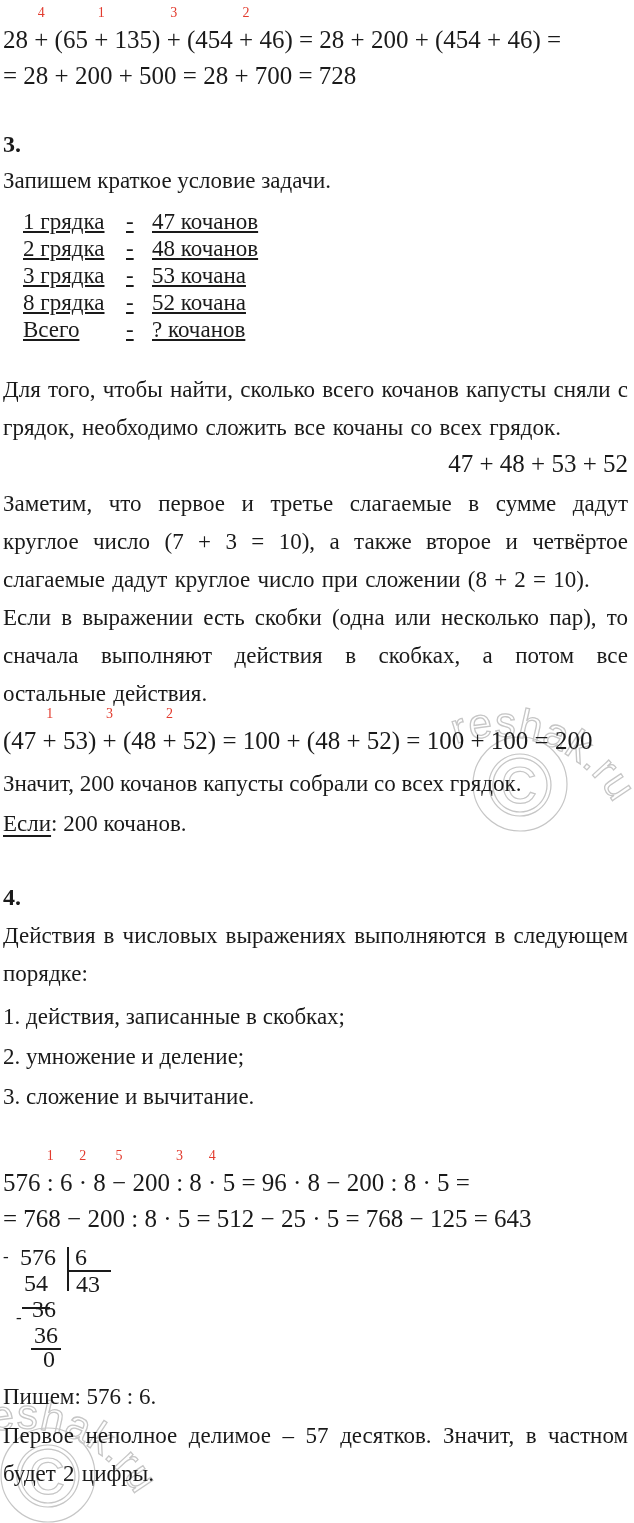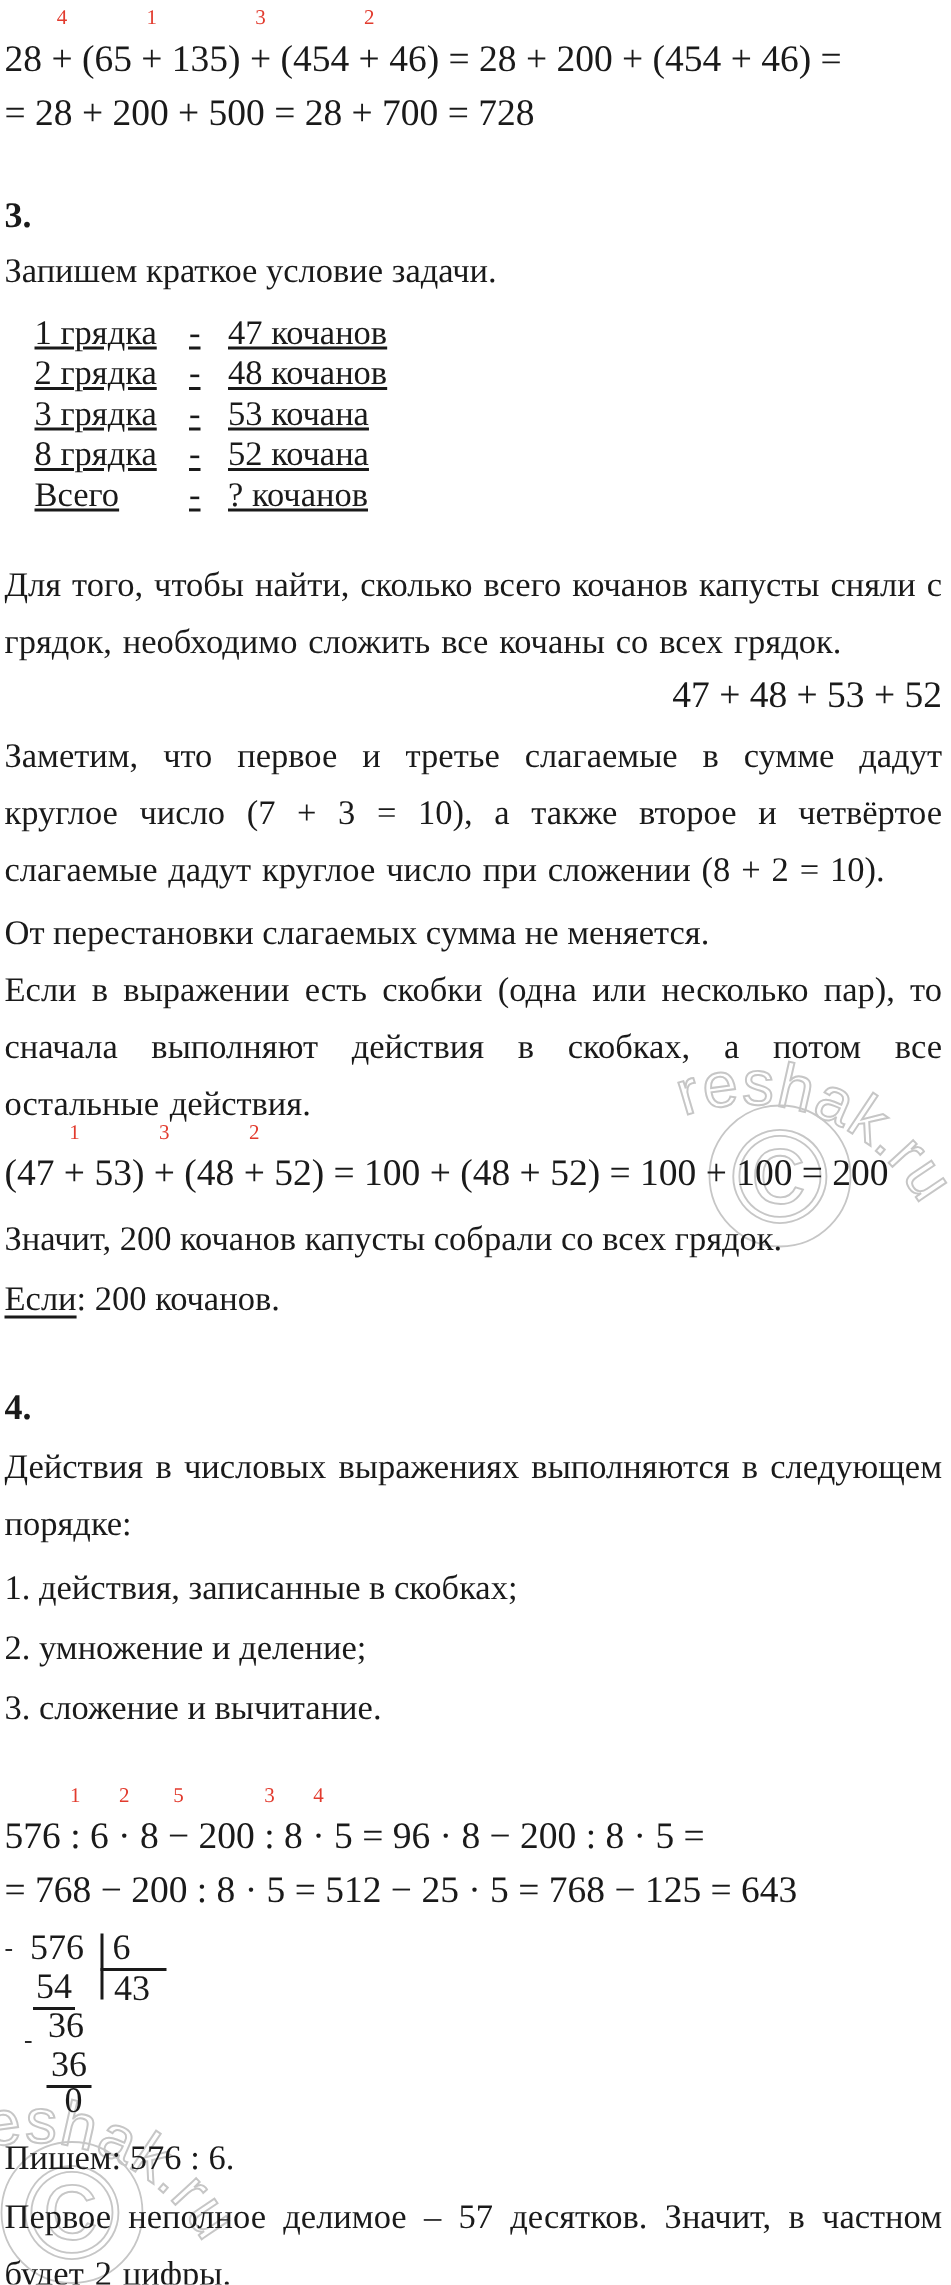--- a/index.html
+++ b/index.html
@@ -52,21 +52,21 @@
   .rules{margin-top:4px;}
   .rules .rule{font-size:23px;line-height:40px;}
   
   .division{position:relative;margin-top:8px;height:132px;font-size:24px;line-height:24px;}
   .division span{position:absolute;white-space:nowrap;}
   .d-min1{left:0;top:9;font-size:17px;}
   .d-dividend{left:17px;top:0;}
   .d-divisor{left:72px;top:0;}
   .d-vline{position:absolute;left:64px;top:2px;width:2px;height:44px;background:var(--text);}
   .d-hline{position:absolute;left:64px;top:25px;width:44px;height:2px;background:var(--text);}
-  .d-product{left:19px;top:26px;border-bottom:2px solid var(--text);padding:0 2px 1px 2px;}
+  .d-product{left:19px;top:26px;border-bottom:2px solid var(--text);padding:0 2px 12px 2px;}
   .d-quotient{left:73px;top:27px;}
   .d-min2{left:13px;top:61px;font-size:17px;}
   .d-rem{left:29px;top:52px;}
   .d-sub{left:28px;top:78px;border-bottom:2px solid var(--text);padding:0 3px 1px 3px;}
   .d-zero{left:40px;top:102px;}
   .note{margin-top:2px;line-height:36px;}
   .closing{margin-top:2px;}
   
   .wm{position:absolute;z-index:0;color:var(--wm);pointer-events:none;}
   .wm svg{overflow:visible;display:block;}
@@ -131,21 +131,20 @@
       <div class="crow">
         <span class="c-label">Всего</span>
         <span class="c-dash">-</span>
         <span class="c-value">? кочанов</span>
       </div>
     </div>
 
   <p class="p1">Для того, чтобы найти, сколько всего кочанов капусты сняли с грядок, необходимо сложить все кочаны со всех грядок.</p>
   <div class="math expr">47 + 48 + 53 + 52</div>
   <p class="p2">Заметим, что первое и третье слагаемые в сумме дадут круглое число (7 + 3 = 10), а также второе и четвёртое слагаемые дадут круглое число при сложении (8 + 2 = 10).</p>
-  <p class="p3 left">От перестановки слагаемых сумма не меняется.</p>
   <p class="p4">Если в выражении есть скобки (одна или несколько пар), то сначала выполняют действия в скобках, а потом все остальные действия.</p>
 
   <div class="math-block eq2">
     <div class="math"><span>(47 </span><span class="op">+<span class="mk">1</span></span><span> 53) </span><span class="op">+<span class="mk">3</span></span><span> (48 </span><span class="op">+<span class="mk">2</span></span><span> 52) = 100 + (48 + 52) = 100 + 100 = 200</span></div>
   </div>
 
   <p class="concl left">Значит, 200 кочанов капусты собрали со всех грядок.</p>
   <p class="answer left"><span class="u">Если</span><span>: 200 кочанов.</span></p>
 
   <div class="hd hd4">4.</div>

